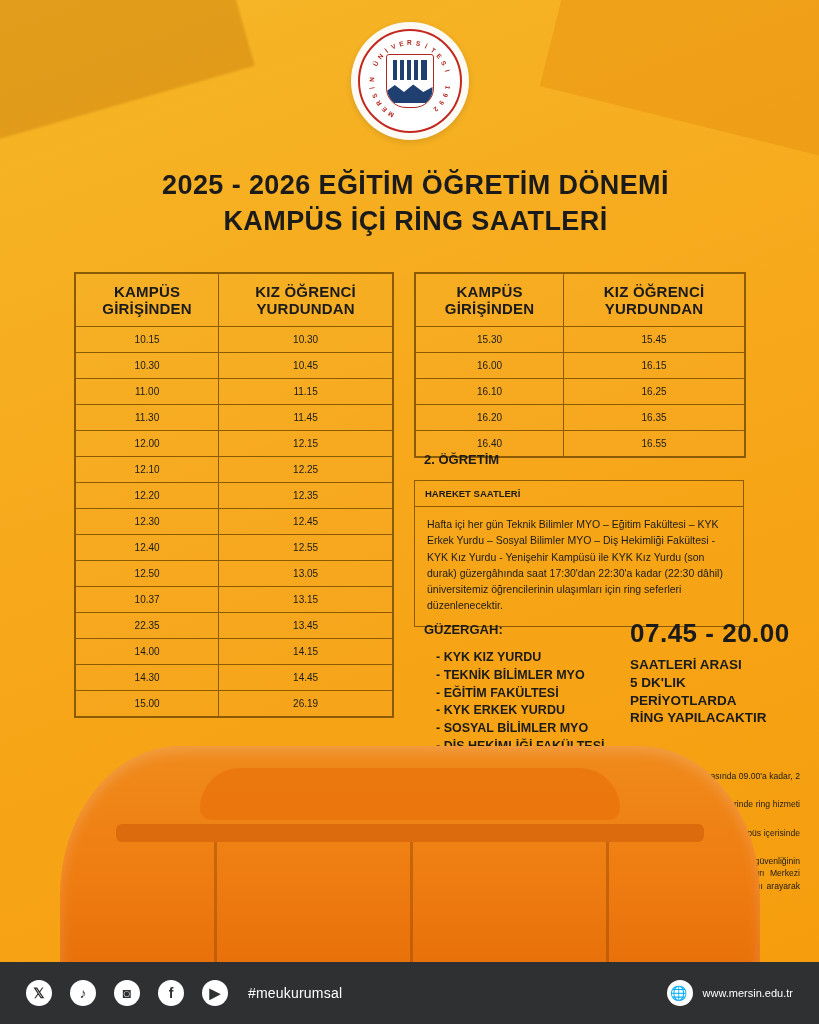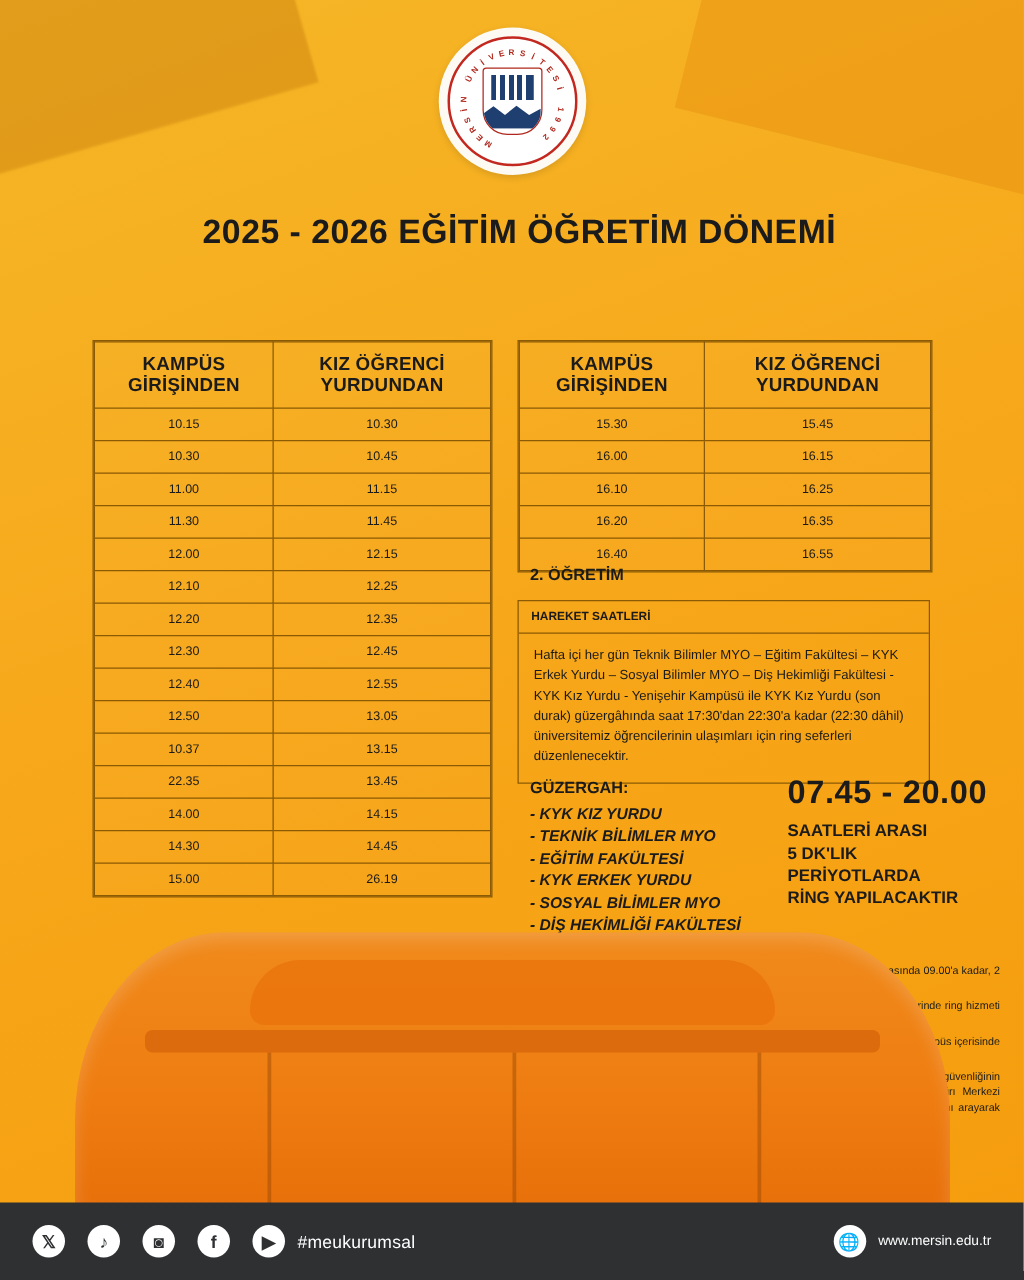--- a/index.html
+++ b/index.html
@@ -182,23 +182,22 @@
     top: 622px;
     color: #1b1b1b;
   }
   .guzergah h4 {
     margin: 0 0 6px 0;
     font-size: 13px;
     font-weight: bold;
   }
   .guzergah ul {
     list-style: none;
-    margin: 0;
+    margin: 12px;
     padding: 0;
-    font-style: italic;
   }
   .guzergah li {
     font-size: 12.5px;
     font-weight: bold;
     line-height: 1.42;
   }
 
   .bigtime {
     position: absolute;
     left: 630px;
@@ -298,21 +297,21 @@
     border-radius: 50%;
     background: #fff;
     color: #2e3032;
     display: flex;
     align-items: center;
     justify-content: center;
     font-size: 14px;
     font-weight: bold;
   }
   .handle {
-    margin-left: 10px;
+    margin-left: 20px;
     font-size: 14px;
     color: #fff;
     letter-spacing: .2px;
   }
   .web {
     margin-left: auto;
     display: flex;
     align-items: center;
     gap: 10px;
   }
@@ -356,20 +355,21 @@
         </div>
       <div class="shield">
         <div class="bldg"></div>
         <div class="wave"></div>
       </div>
     </div>
   </div>
 
   <div class="title">
     <span>2025 - 2026 EĞİTİM ÖĞRETİM DÖNEMİ</span>
+    <span class="l2">KAMPÜS İÇİ RİNG SAATLERİ</span>
   </div>
 
   <div class="tbl" id="table-left">
     <table class="sched">
       <thead>
         <tr>
           <th>KAMPÜS GİRİŞİNDEN</th>
           <th>KIZ ÖĞRENCİ YURDUNDAN</th>
         </tr>
       </thead>

